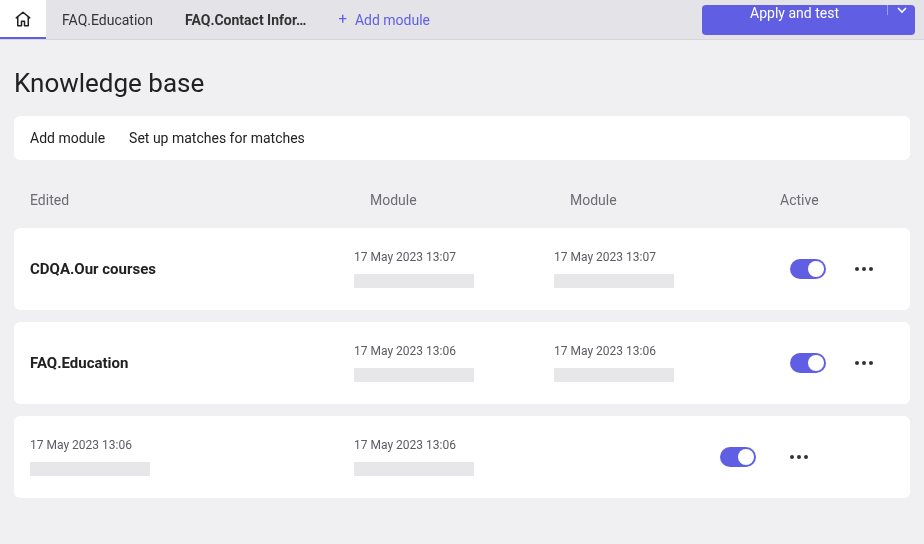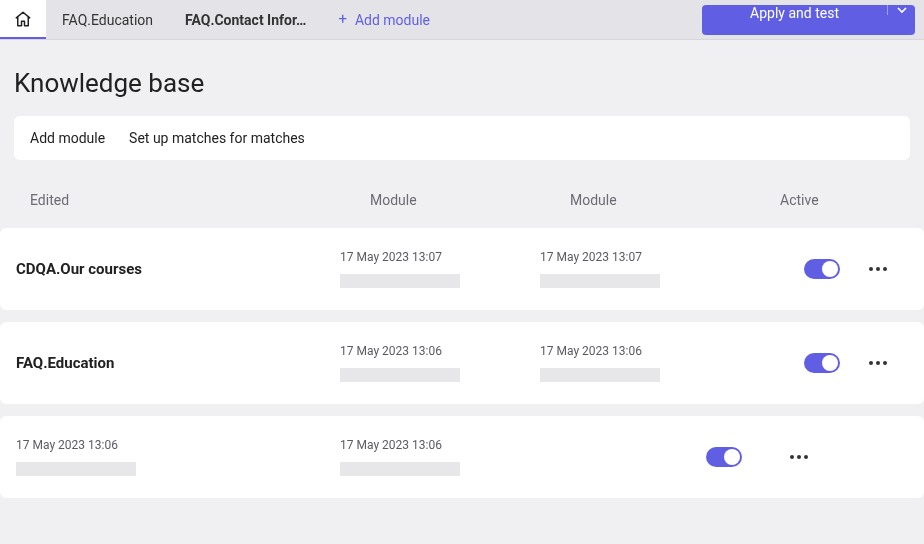--- a/index.html
+++ b/index.html
@@ -105,21 +105,21 @@
     display: grid;
     grid-template-columns: 340px 200px 210px 1fr 60px;
     padding: 14px 30px 14px 30px;
     margin: 0 0 6px;
     font-size: 14px;
     color: #6b6b74;
   }
   .th-active { text-align: left; padding-right: 8px; }
 
   
-  .rows { display: flex; flex-direction: column; gap: 12px; padding: 0 0; }
+  .rows { display: flex; flex-direction: column; gap: 12px; padding: 0 14px; }
   .row {
     background: #fff;
     border-radius: 6px;
     padding: 22px 16px;
     display: grid;
     grid-template-columns: 324px 200px 210px 1fr 60px;
     align-items: center;
   }
   .module-name { font-size: 15px; font-weight: 700; }
   .date-cell { font-size: 12px; color: #5b5b62; }

